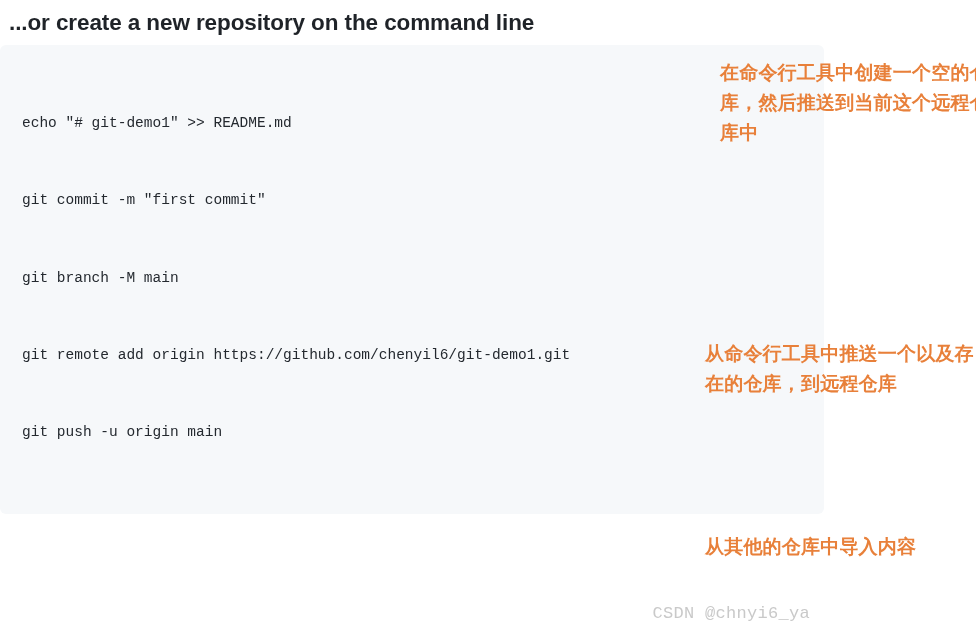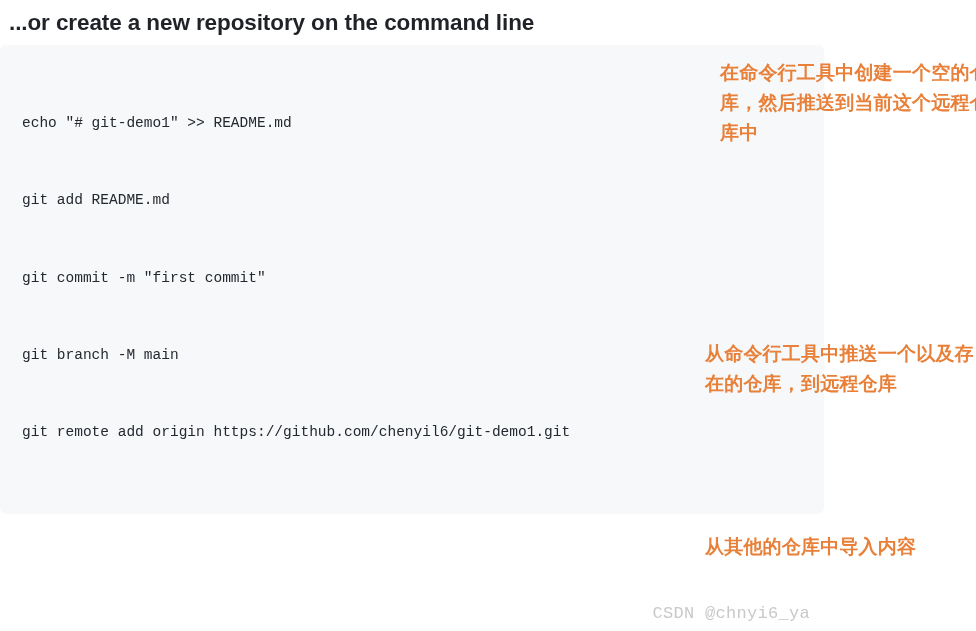--- a/index.html
+++ b/index.html
@@ -104,24 +104,24 @@
 </style>
 </head>
 <body>
 
 <div class="page">
 
   <div class="section" id="section-create">
     <div class="section-heading">...or create a new repository on the command line</div>
     <div class="code-block">
       <div class="code-line">echo "# git-demo1" &gt;&gt; README.md</div>
-      <div class="code-line">git add README.md</div>
       <div class="code-line">git commit -m "first commit"</div>
       <div class="code-line">git branch -M main</div>
       <div class="code-line">git remote add origin https://github.com/chenyil6/git-demo1.git</div>
+      <div class="code-line">git push -u origin main</div>
     </div>
   </div>
 
   <div class="annotation annotation-1">在命令行工具中创建一个空的仓库，然后推送到当前这个远程仓库中</div>
 
   <div class="annotation annotation-2">从命令行工具中推送一个以及存在的仓库，到远程仓库</div>
 
   <div class="annotation annotation-3">从其他的仓库中导入内容</div>
 
   <div class="watermark">CSDN @chnyi6_ya</div>

